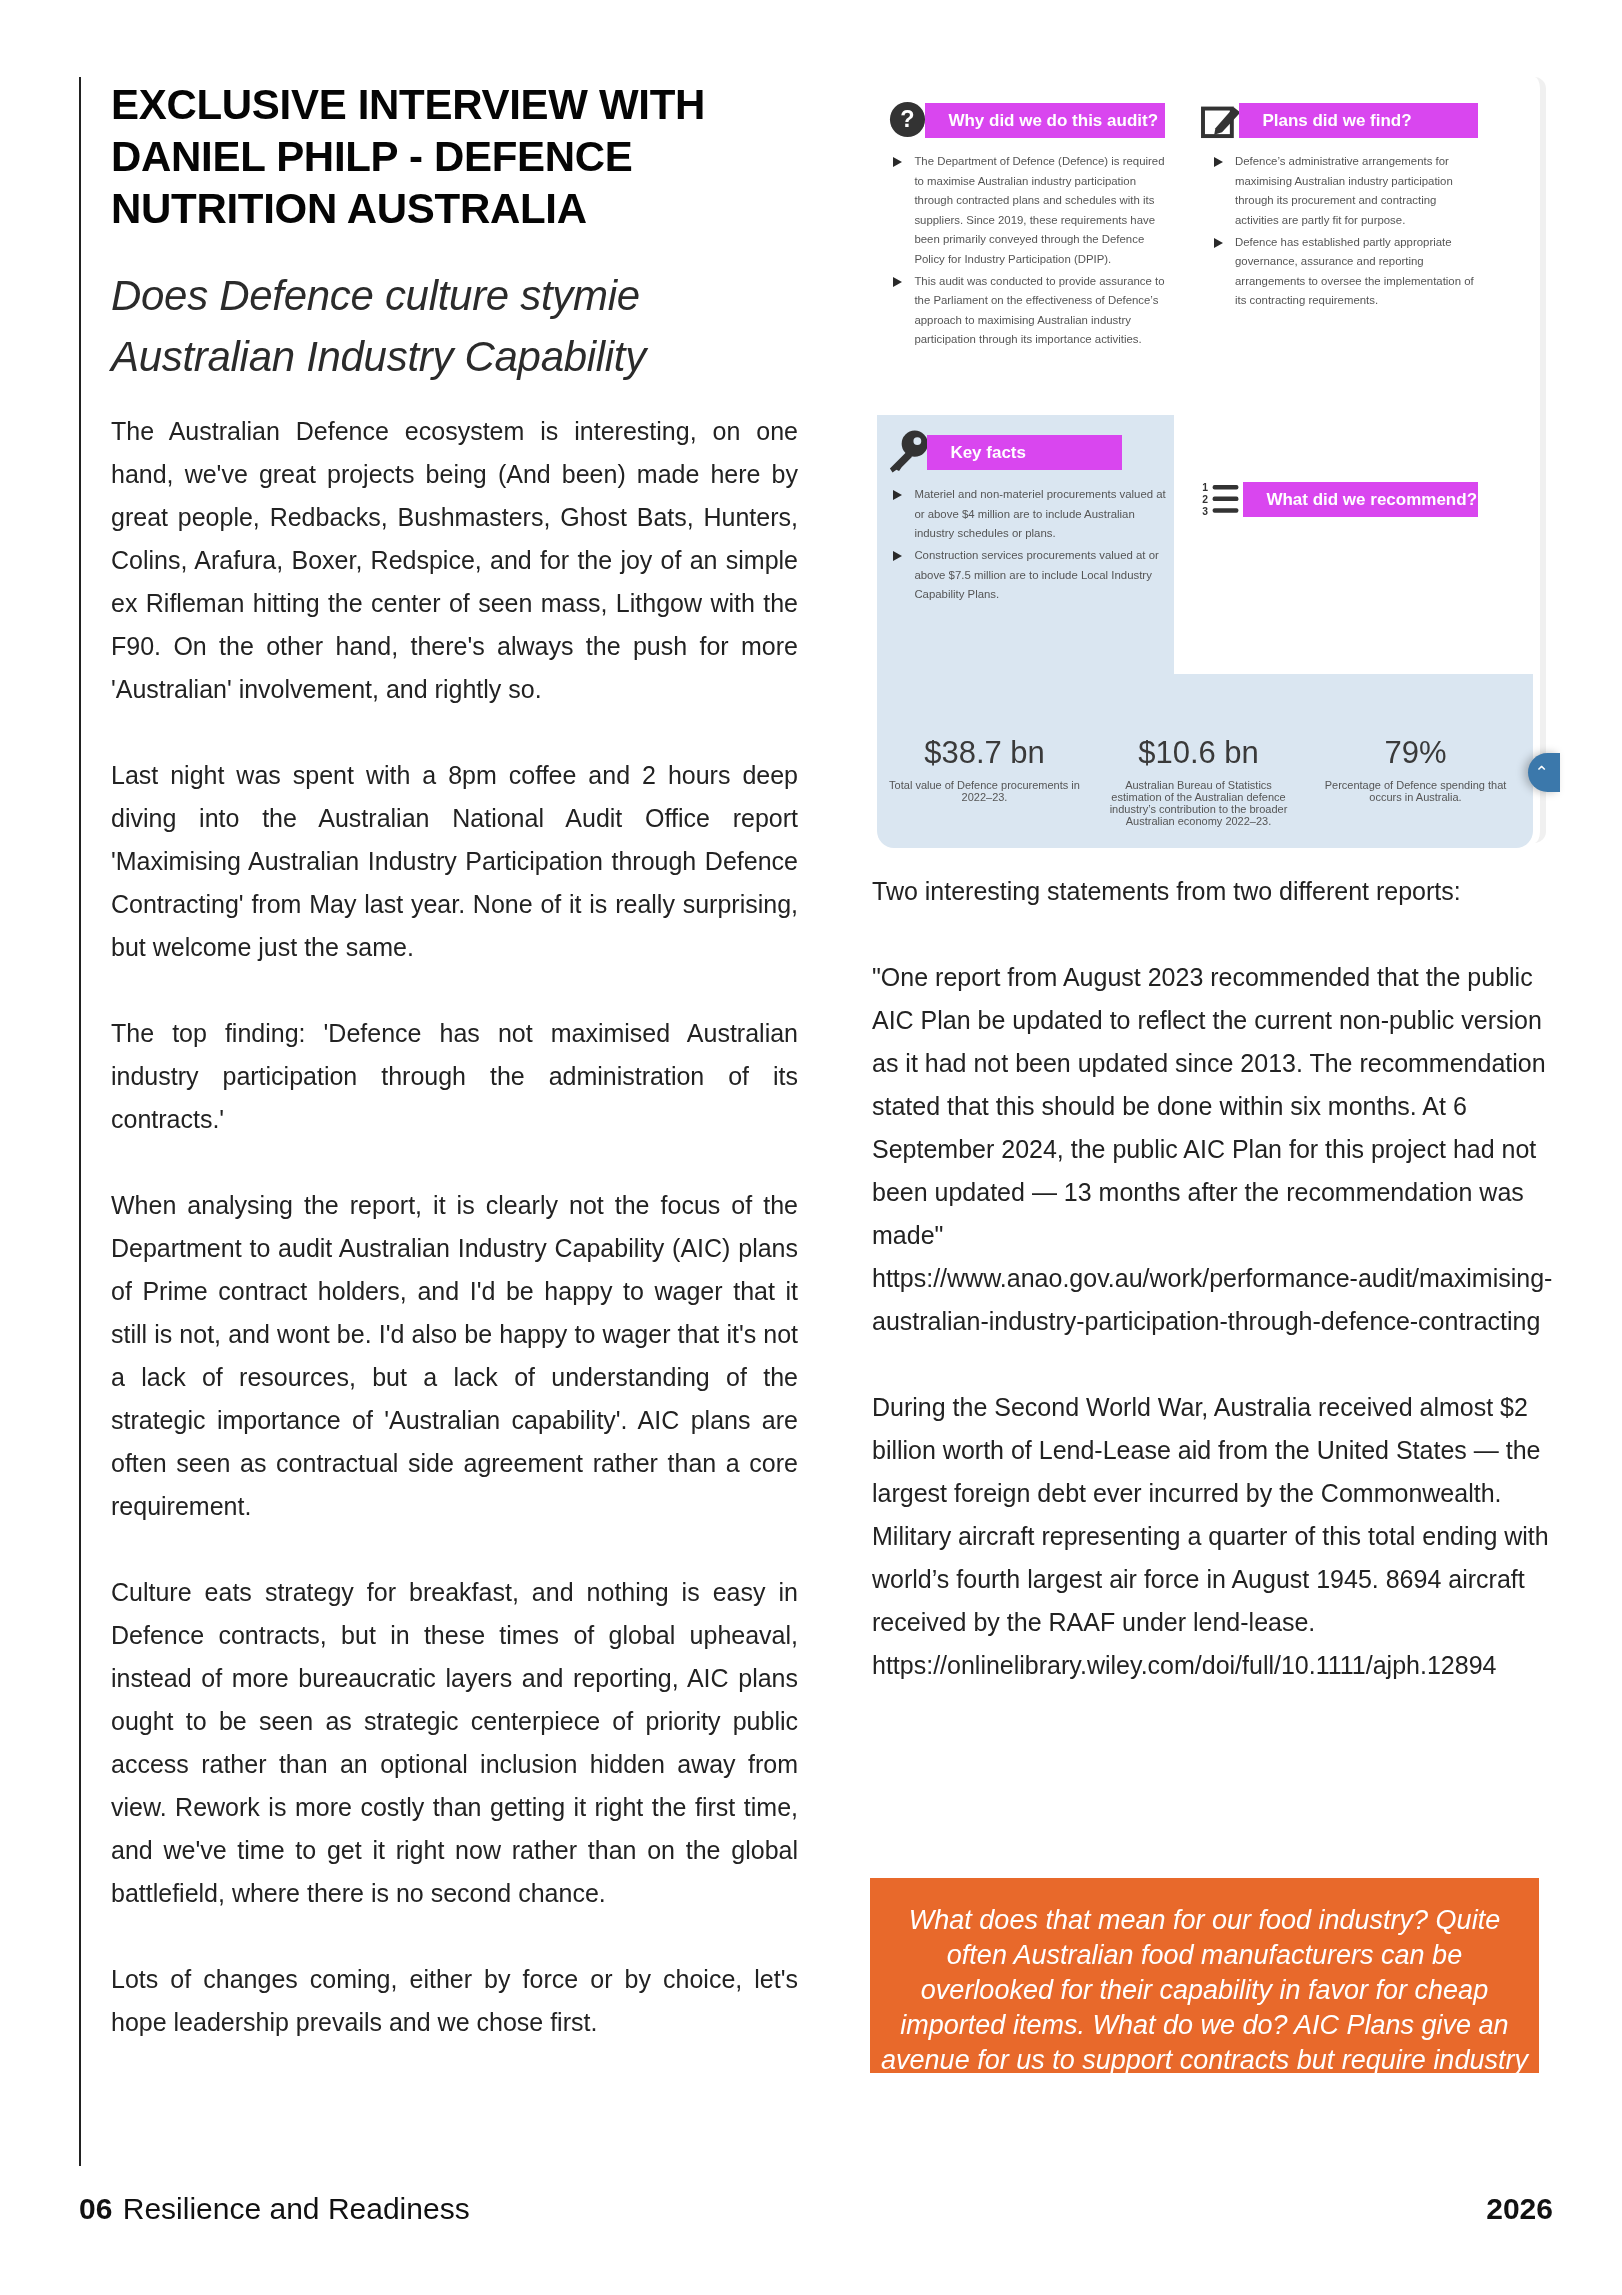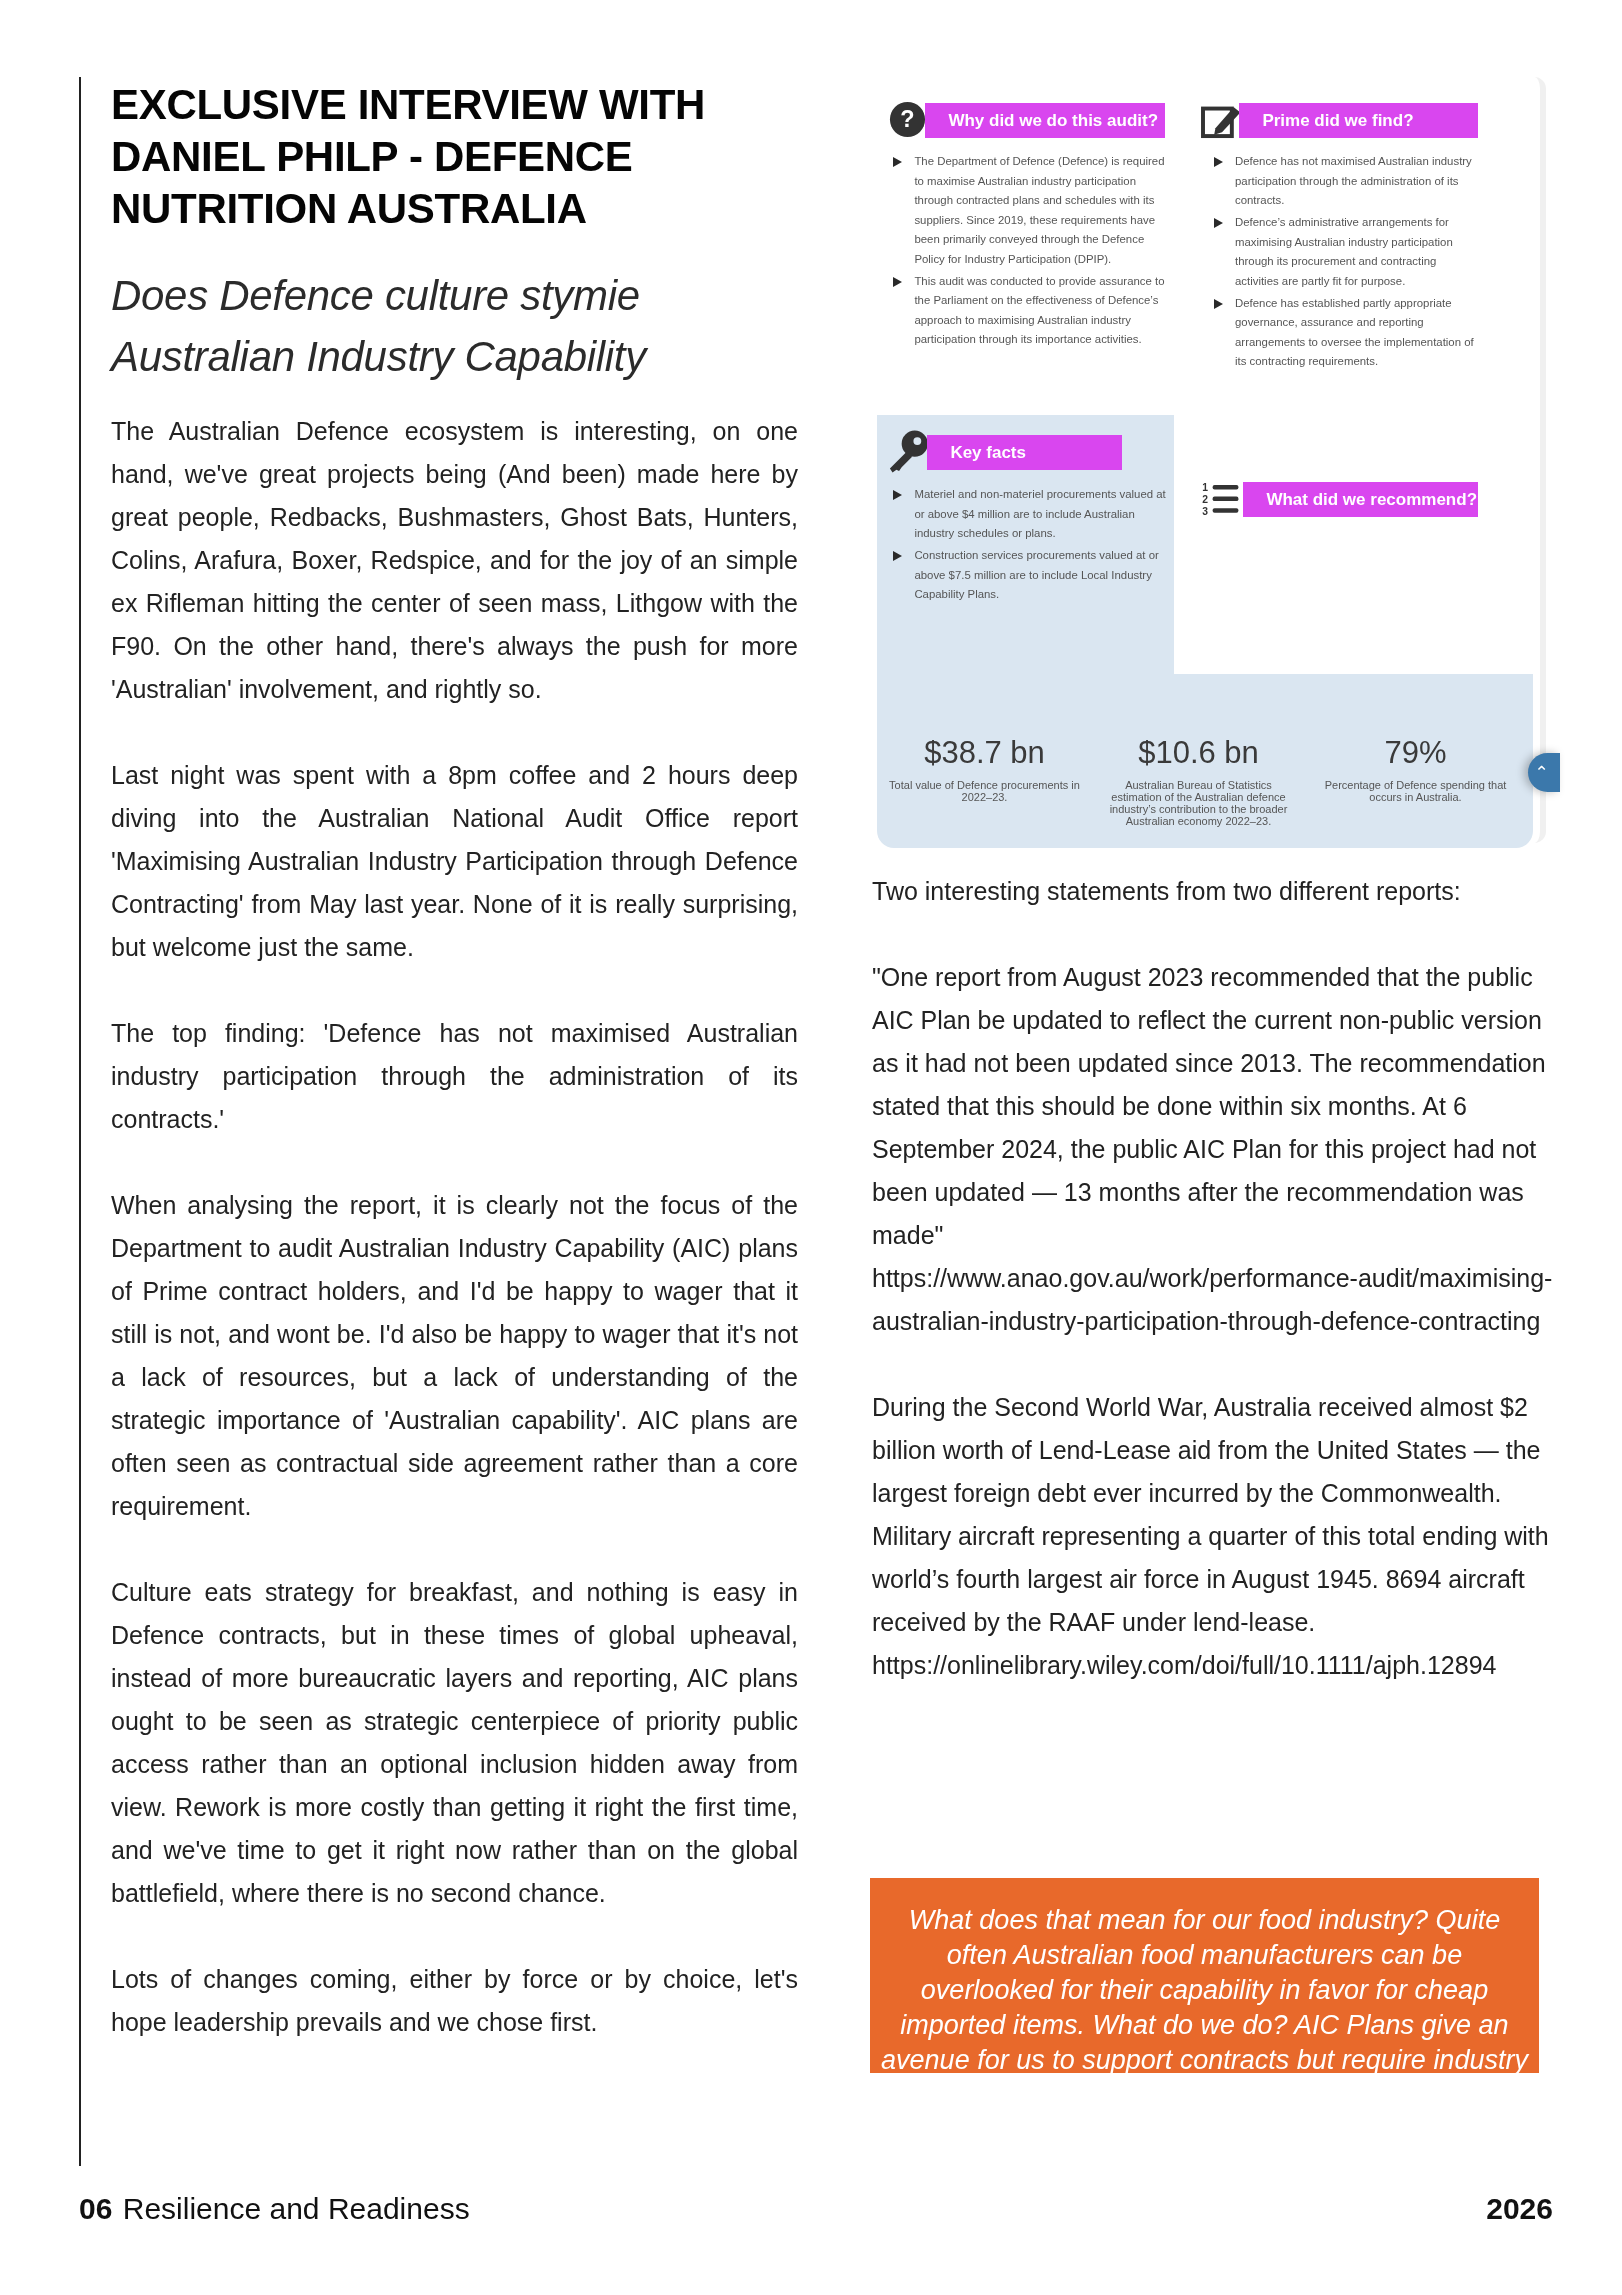--- a/index.html
+++ b/index.html
@@ -102,24 +102,23 @@
   <ul class="bullets" style="left:23.4px;top:75px;width:273px">
     <li><i class="tri"></i><span>The Department of Defence (Defence) is required to maximise Australian industry participation through contracted plans and schedules with its suppliers. Since 2019, these requirements have been primarily conveyed through the Defence Policy for Industry Participation (DPIP).</span></li>
     <li><i class="tri"></i><span>This audit was conducted to provide assurance to the Parliament on the effectiveness of Defence’s approach to maximising Australian industry participation through its importance activities.</span></li>
   </ul>
 
   <svg class="sec-icon" style="left:331px;top:25px" width="42" height="38" viewBox="0 0 64 58">
     <rect x="3" y="10" width="44" height="42" fill="none" stroke="#333" stroke-width="6"></rect>
     <path d="M22 40 L50 8 L60 16 L32 46 L20 50 Z" fill="#333"></path>
   </svg>
   <div class="sec-head" style="left:369px;top:26px;width:239px">
-    <span>Prime did we find?</span>
+    <span>Plans did we find?</span>
   </div>
   <ul class="bullets" style="left:344px;top:75px;width:266px">
-    <li><i class="tri"></i><span>Defence has not maximised Australian industry participation through the administration of its contracts.</span></li>
     <li><i class="tri"></i><span>Defence’s administrative arrangements for maximising Australian industry participation through its procurement and contracting activities are partly fit for purpose.</span></li>
     <li><i class="tri"></i><span>Defence has established partly appropriate governance, assurance and reporting arrangements to oversee the implementation of its contracting requirements.</span></li>
   </ul>
 
   <svg class="sec-icon" style="left:15.6px;top:351px" width="47" height="47" viewBox="0 0 72 72">
     <circle cx="44" cy="24" r="20" fill="#333"></circle>
     <circle cx="48" cy="20" r="6" fill="#dae6f1"></circle>
     <path d="M32 36 L6 62 L10 68 L16 64 L20 66 L24 60 L40 44 Z" fill="#333"></path>
   </svg>
   <div class="sec-head" style="left:57px;top:358px;width:195px">

